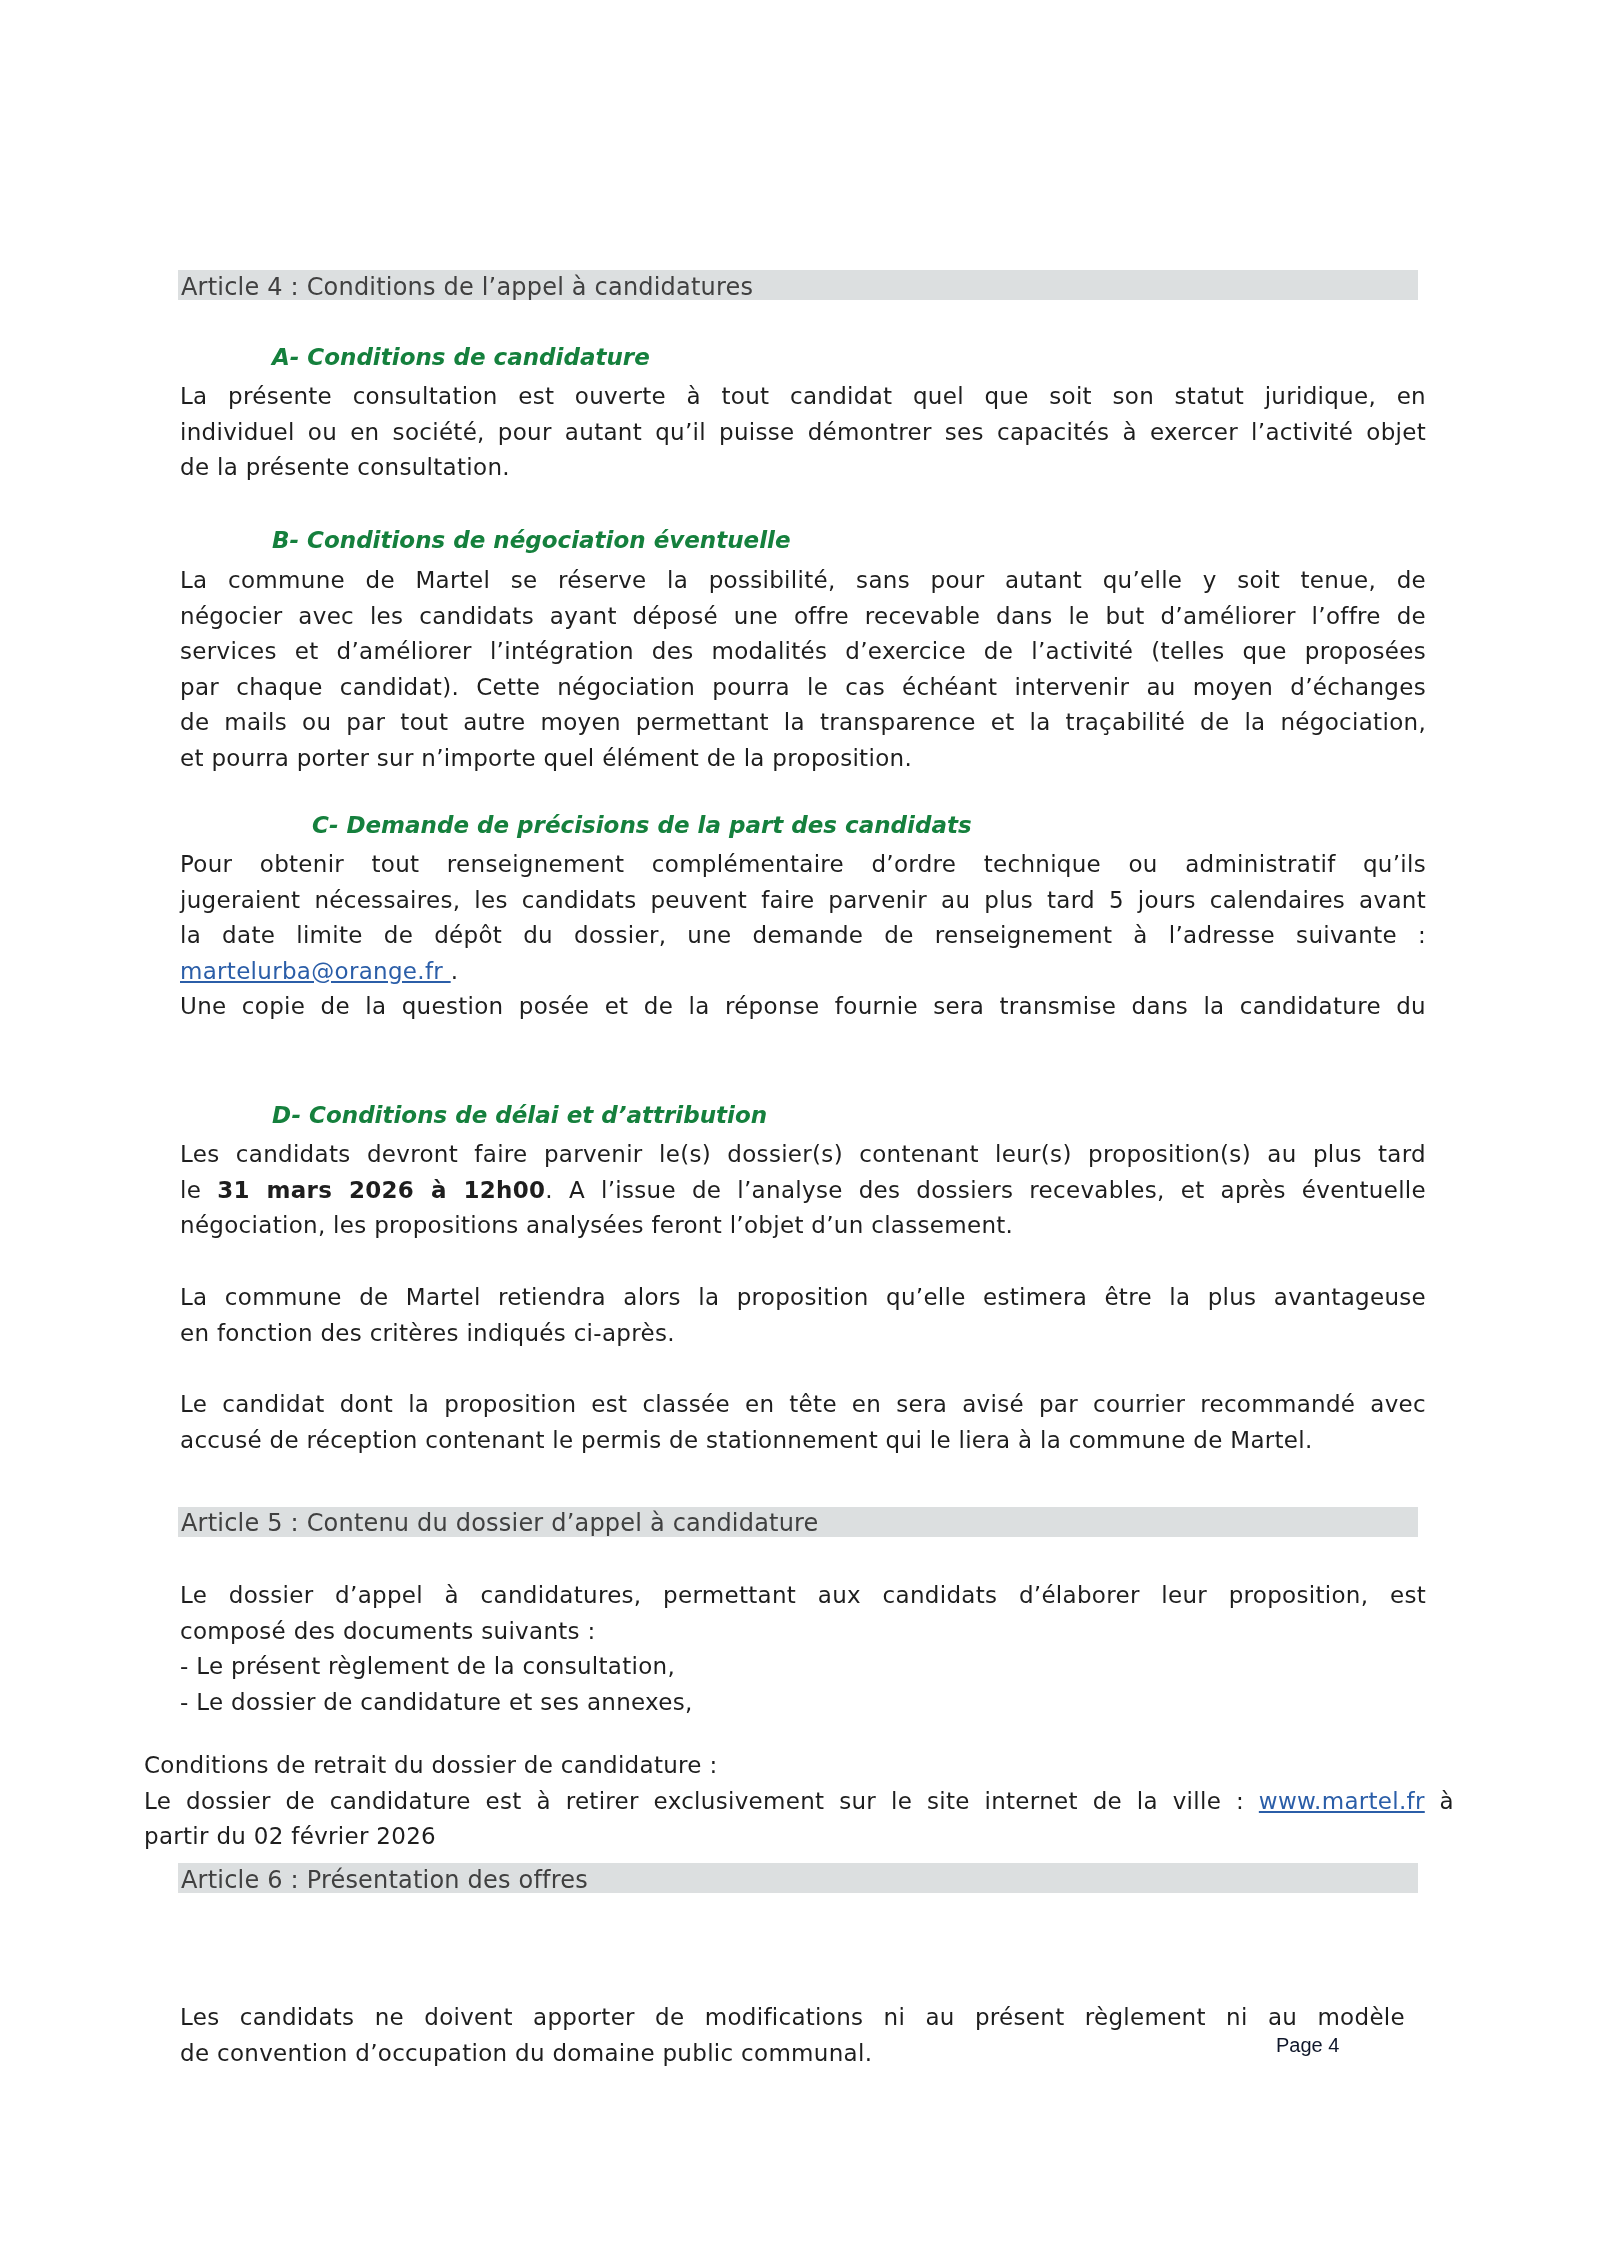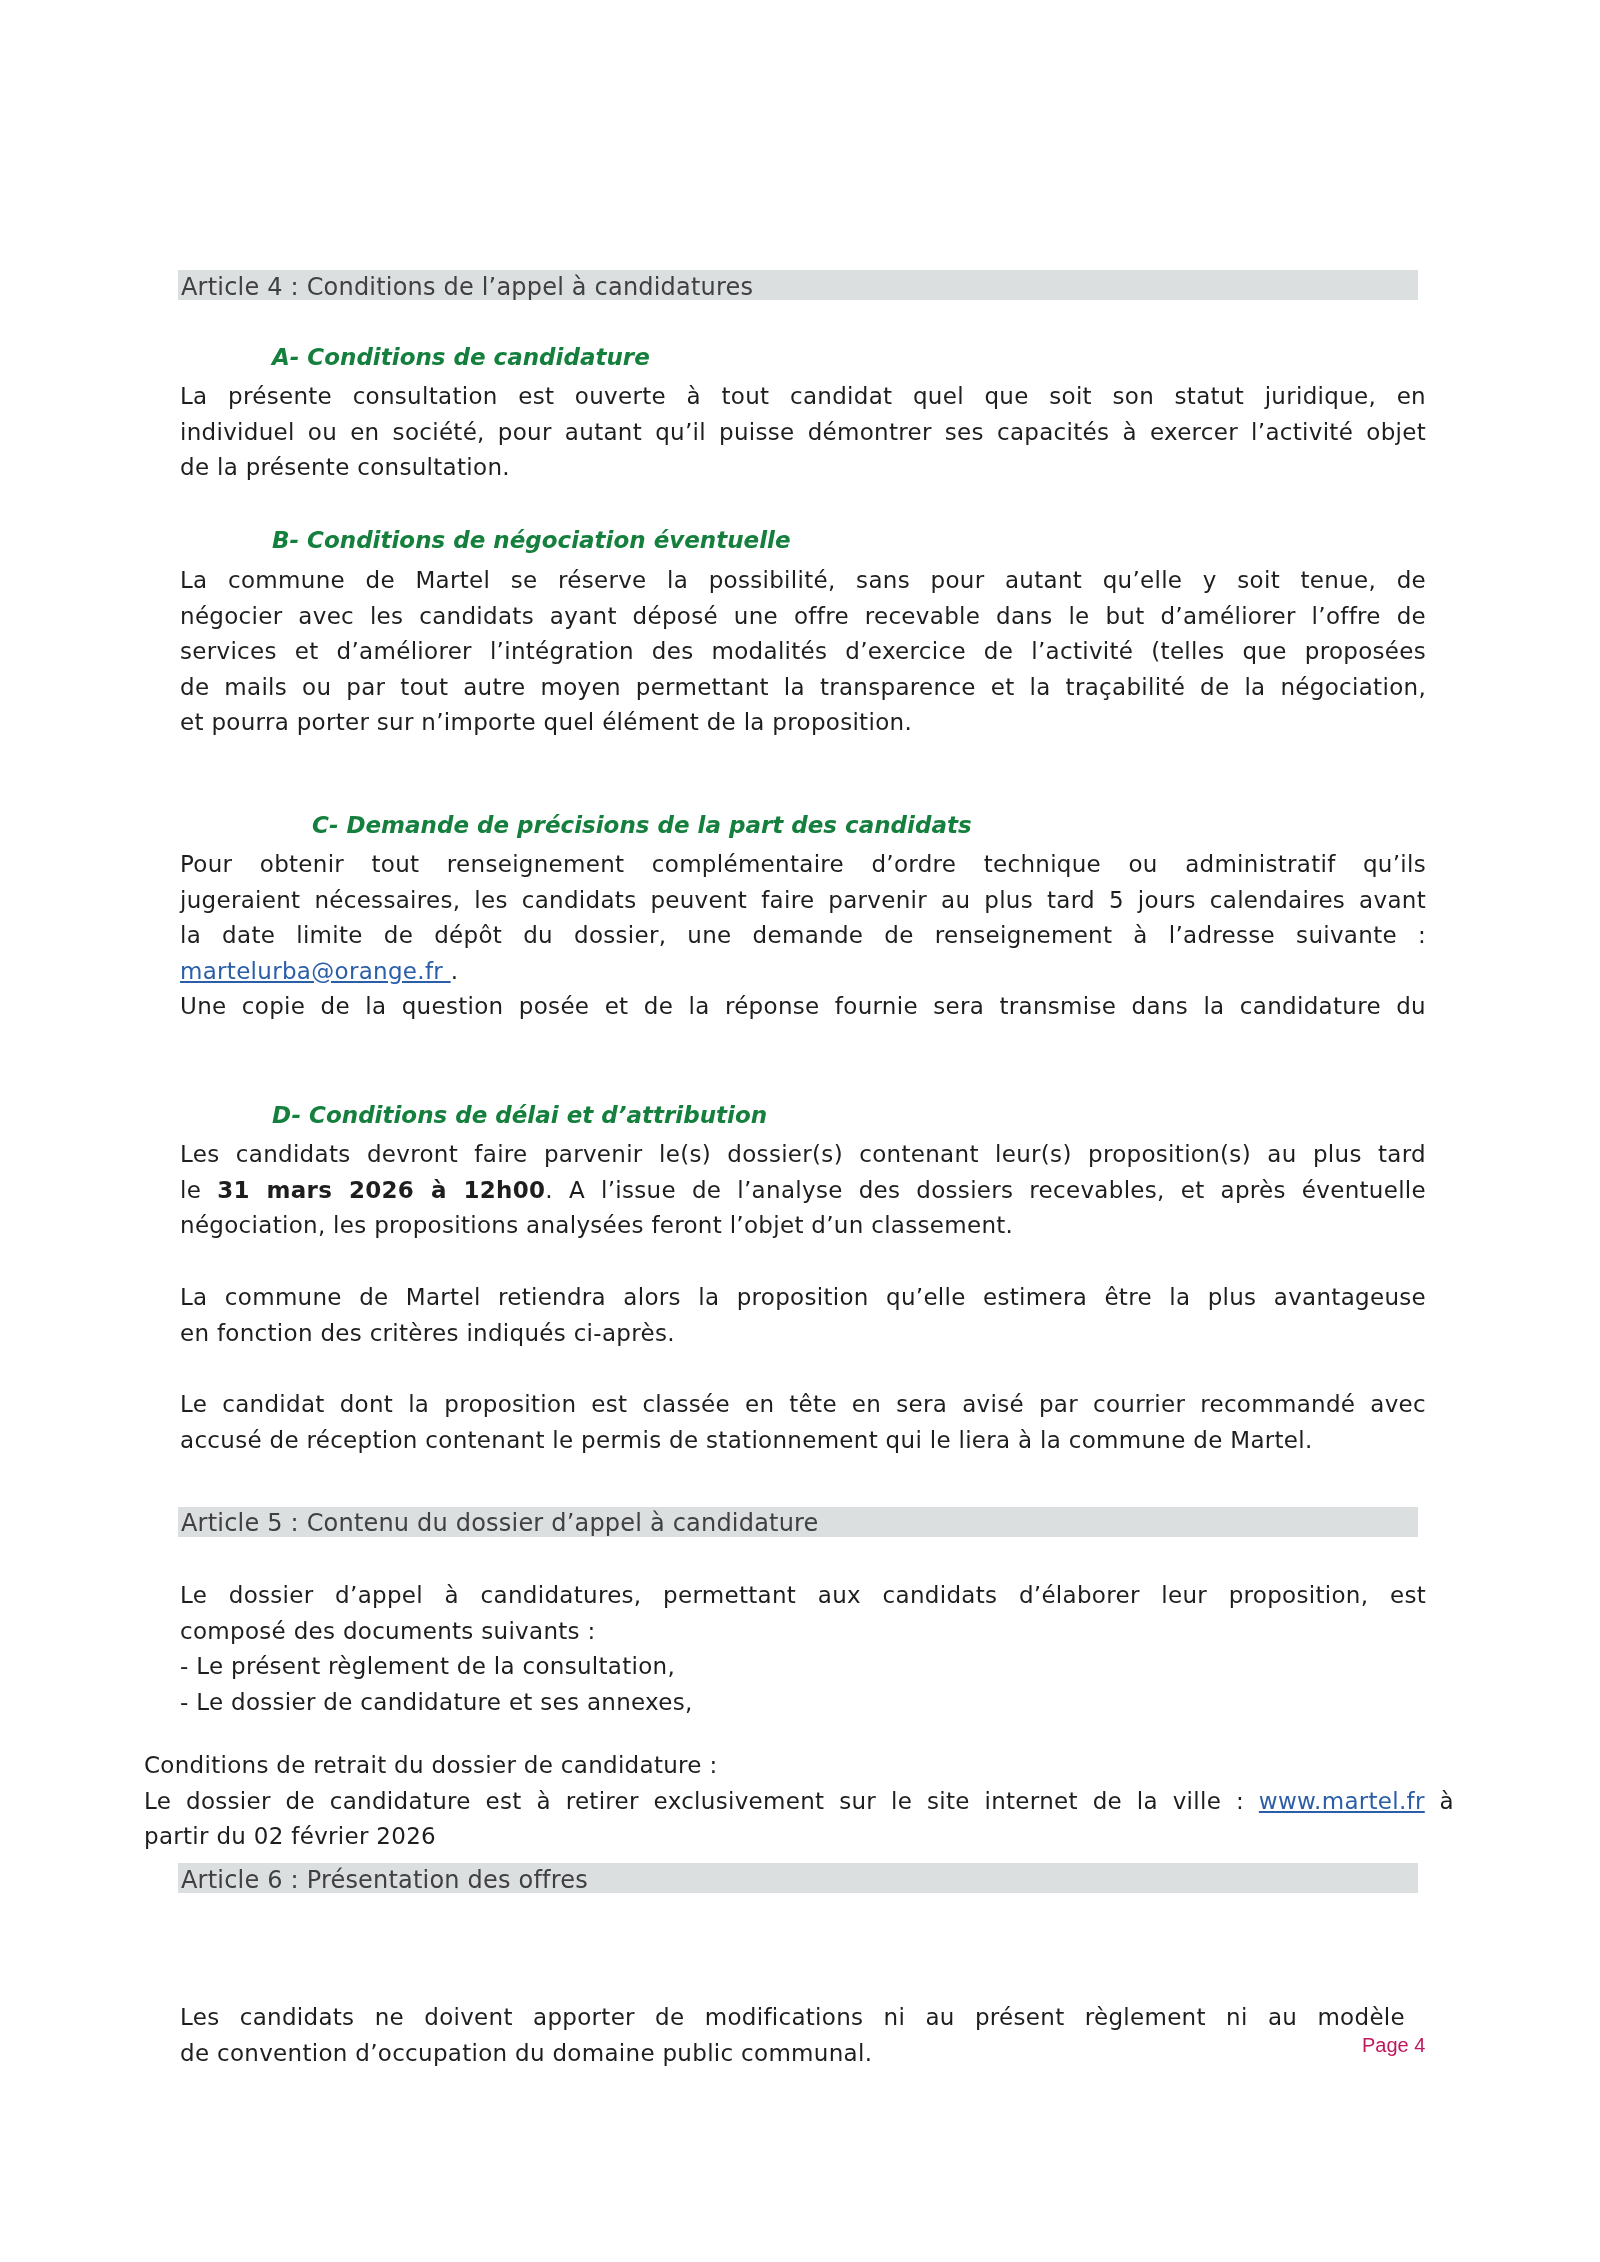--- a/index.html
+++ b/index.html
@@ -6,40 +6,41 @@
   body { width:1600px; height:2262px; position:relative; overflow:hidden;
          font-family:"DejaVu Sans", sans-serif; color:#1e1e1e; }
   .band { position:absolute; left:178px; width:1240px; height:30px; background:#dcdfe0; }
   .art-title { position:absolute; left:181px; font-weight:normal; font-size:24px; line-height:30px; color:#404040; letter-spacing:0.2px; }
   .sub { position:absolute; left:272px; font-weight:bold; font-style:italic; font-size:23px; line-height:30px; color:#15803d; }
   .para { position:absolute; left:180px; width:1246px; font-size:23px; line-height:35.5px; text-align:justify; letter-spacing:0.3px; }
   .para .ln { display:block; text-align:justify; text-align-last:justify; white-space:nowrap; }
   .para .ln.last { text-align-last:left; }
   .link { color:#2b5ea8; text-decoration:underline; }
   .b { font-weight:bold; }
-  .pagenum { position:absolute; left:1362px; top:2034px; font-family:"Liberation Sans", sans-serif; font-size:20px; color:#be185d; }
+  .pagenum { position:absolute; left:1276px; top:2034px; font-family:"Liberation Sans", sans-serif; font-size:20px; color:#0f172a; }
 </style>
 </head>
 <body>
 
 <div class="band" style="top:270px;"></div>
 <div class="art-title" style="top:272px;">Article 4 : Conditions de l’appel à candidatures</div>
 
 <div class="sub" style="top:342px;">A- Conditions de candidature</div>
 <div class="para" style="top:379px;">
   <span class="ln">La présente consultation est ouverte à tout candidat quel que soit son statut juridique, en</span>
   <span class="ln">individuel ou en société, pour autant qu’il puisse démontrer ses capacités à exercer l’activité objet</span>
   <span class="ln last">de la présente consultation.</span>
 </div>
 
 <div class="sub" style="top:525px;">B- Conditions de négociation éventuelle</div>
 <div class="para" style="top:563px;">
   <span class="ln">La commune de Martel se réserve la possibilité, sans pour autant qu’elle y soit tenue, de</span>
   <span class="ln">négocier avec les candidats ayant déposé une offre recevable dans le but d’améliorer l’offre de</span>
   <span class="ln">services et d’améliorer l’intégration des modalités d’exercice de l’activité (telles que proposées</span>
+  <span class="ln">par chaque candidat). Cette négociation pourra le cas échéant intervenir au moyen d’échanges</span>
   <span class="ln">de mails ou  par tout autre moyen permettant la transparence et la traçabilité de la négociation,</span>
   <span class="ln last">et pourra porter sur n’importe quel élément de la proposition.</span>
 </div>
 
 <div class="sub" style="top:810px;margin-left:40px;">C- Demande de précisions de la part des candidats</div>
 <div class="para" style="top:847px;">
   <span class="ln">Pour obtenir tout renseignement complémentaire d’ordre technique ou administratif qu’ils</span>
   <span class="ln">jugeraient nécessaires, les candidats peuvent faire parvenir au plus tard 5 jours calendaires avant</span>
   <span class="ln">la date limite de dépôt du dossier, une demande de renseignement à l’adresse suivante :</span>
   <span class="ln last"><a class="link">martelurba@orange.fr </a><span>.</span></span>

